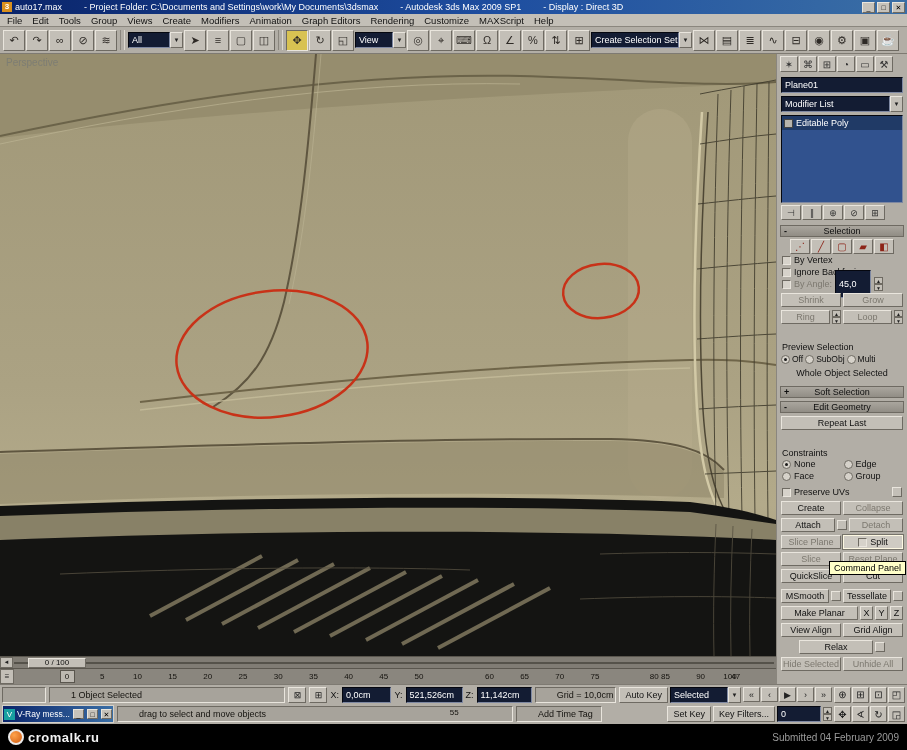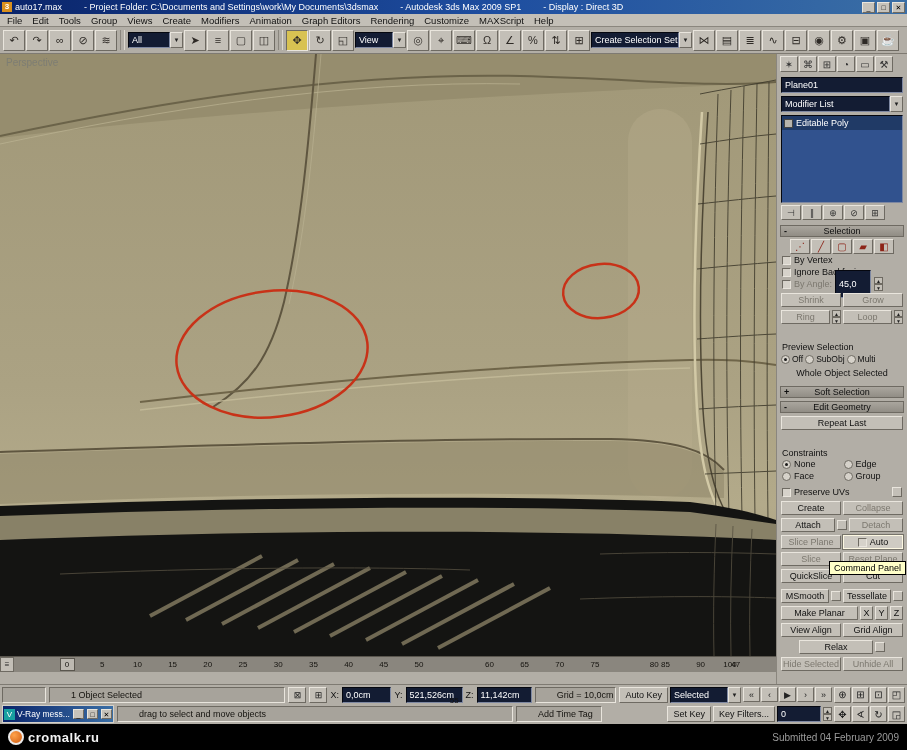--- a/index.html
+++ b/index.html
@@ -289,20 +289,25 @@
             <path d="M600,500 C660,498 720,498 776,500"></path>
             <path d="M580,545 C660,542 720,542 776,544"></path>
             <path d="M60,520 C200,514 360,512 470,516"></path>
           </g>
 
           <ellipse cx="272" cy="300" rx="96" ry="63" fill="none" stroke="#c83218" stroke-width="2.5" transform="rotate(-7 272 300)"></ellipse>
           <ellipse cx="601" cy="237" rx="38" ry="27" fill="none" stroke="#c83218" stroke-width="2.5" transform="rotate(-6 601 237)"></ellipse>
         </svg>
       </div>
 
+      <div class="timeslider">
+        <div class="ts-track"></div>
+        <span class="ts-arrow">◄</span>
+        <div class="ts-btn">0 / 100</div>
+      </div>
 
       <div class="trackbar">
         <span class="tb-btn">≡</span>
         <div class="tb-marker"></div>
         <div id="ruler-ticks">
             <span style="left: 67px;">0</span>
             <span style="left: 102.2px;">5</span>
             <span style="left: 137.4px;">10</span>
             <span style="left: 172.6px;">15</span>
             <span style="left: 207.8px;">20</span>
@@ -450,21 +455,21 @@
       </div>
       <div class="btn-row">
         <div class="pbtn">Attach</div>
         <span class="set-box"></span>
         <div class="pbtn disabled">Detach</div>
       </div>
       <div class="btn-row">
         <div class="pbtn disabled">Slice Plane</div>
         <div class="split-cell">
           <span class="cb"></span>
-          <span>Auto</span>
+          <span>Split</span>
         </div>
       </div>
       <div class="btn-row">
         <div class="pbtn disabled">Slice</div>
         <div class="pbtn disabled">Reset Plane</div>
       </div>
       <div class="btn-row">
         <div class="pbtn">QuickSlice</div>
         <div class="pbtn">Cut</div>
       </div>

